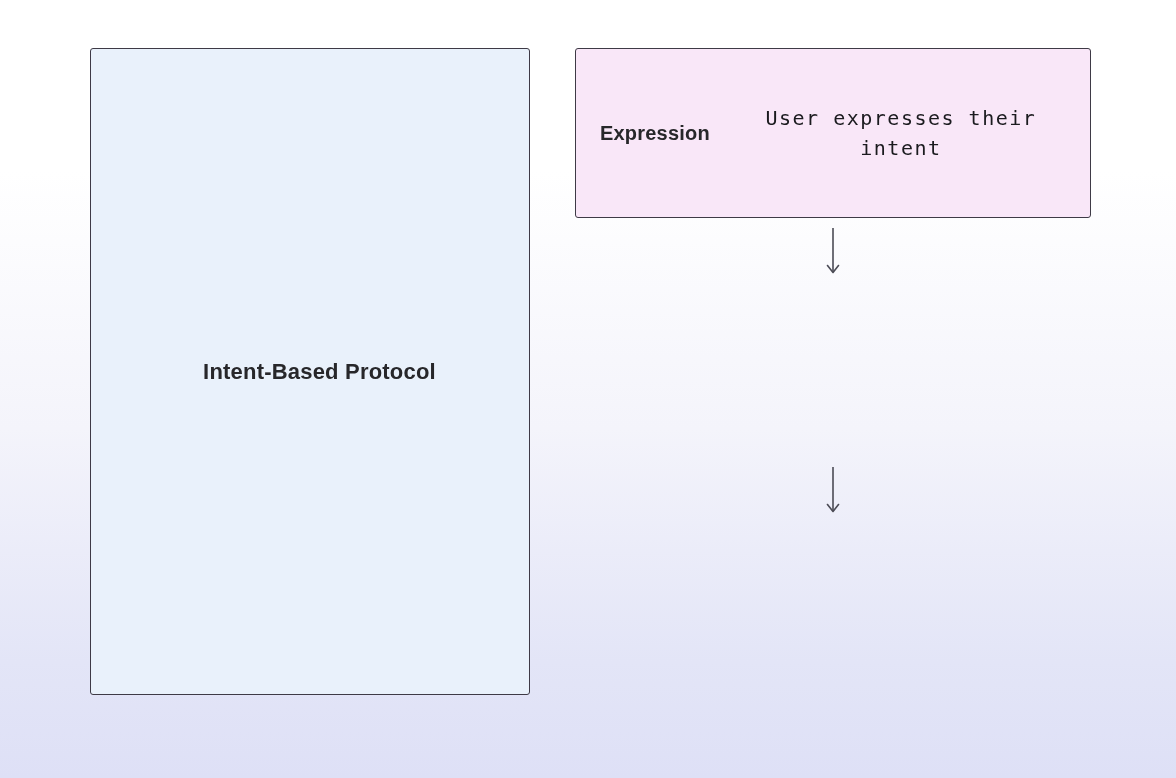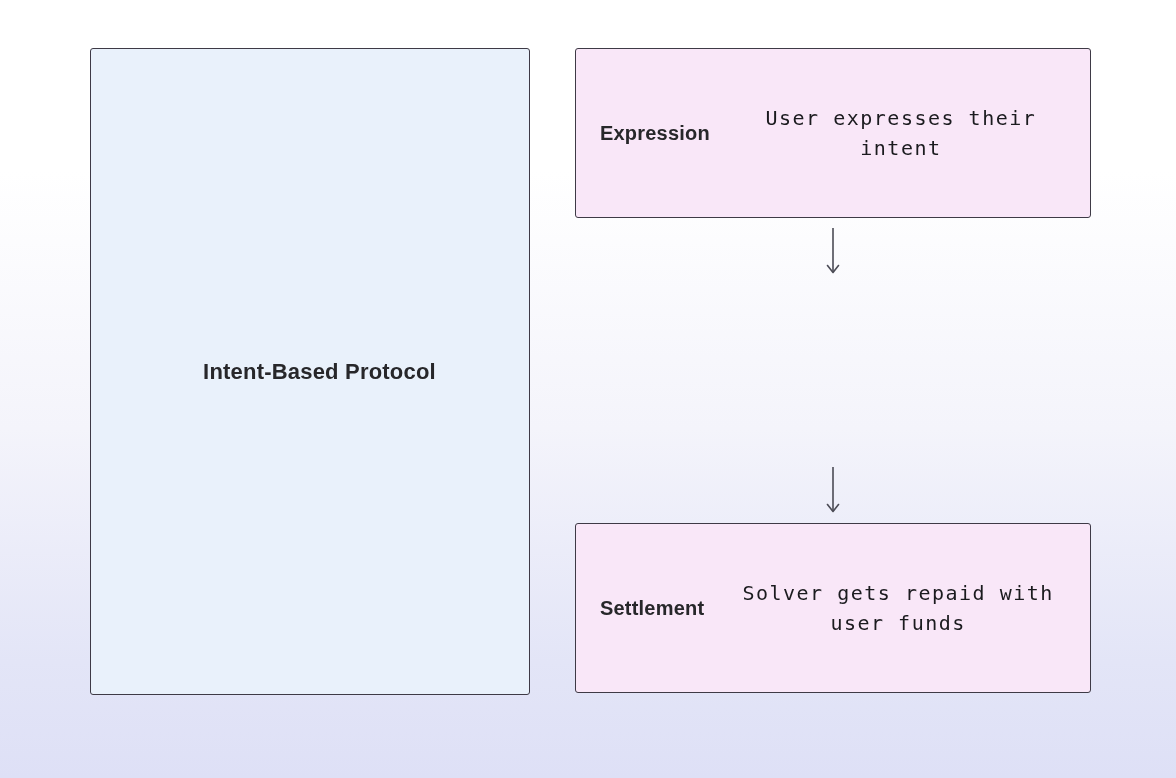--- a/index.html
+++ b/index.html
@@ -94,18 +94,14 @@
   </div>
 
 
   <div class="arrow arrow-2">
     <svg viewBox="0 0 16 48" fill="none" xmlns="http://www.w3.org/2000/svg">
       <line x1="8" y1="1" x2="8" y2="44" stroke="var(--arrow-color)" stroke-width="1.6"></line>
       <path d="M2.5 38.5 L8 45.5 L13.5 38.5" stroke="var(--arrow-color)" stroke-width="1.6" fill="none" stroke-linecap="round" stroke-linejoin="round"></path>
     </svg>
   </div>
 
-  <div class="box stage-box stage-settlement">
-    <div class="stage-title">Settlement</div>
-    <div class="stage-desc">Solver gets repaid with user funds</div>
-  </div>
 
 </div>
 
 </body></html>

